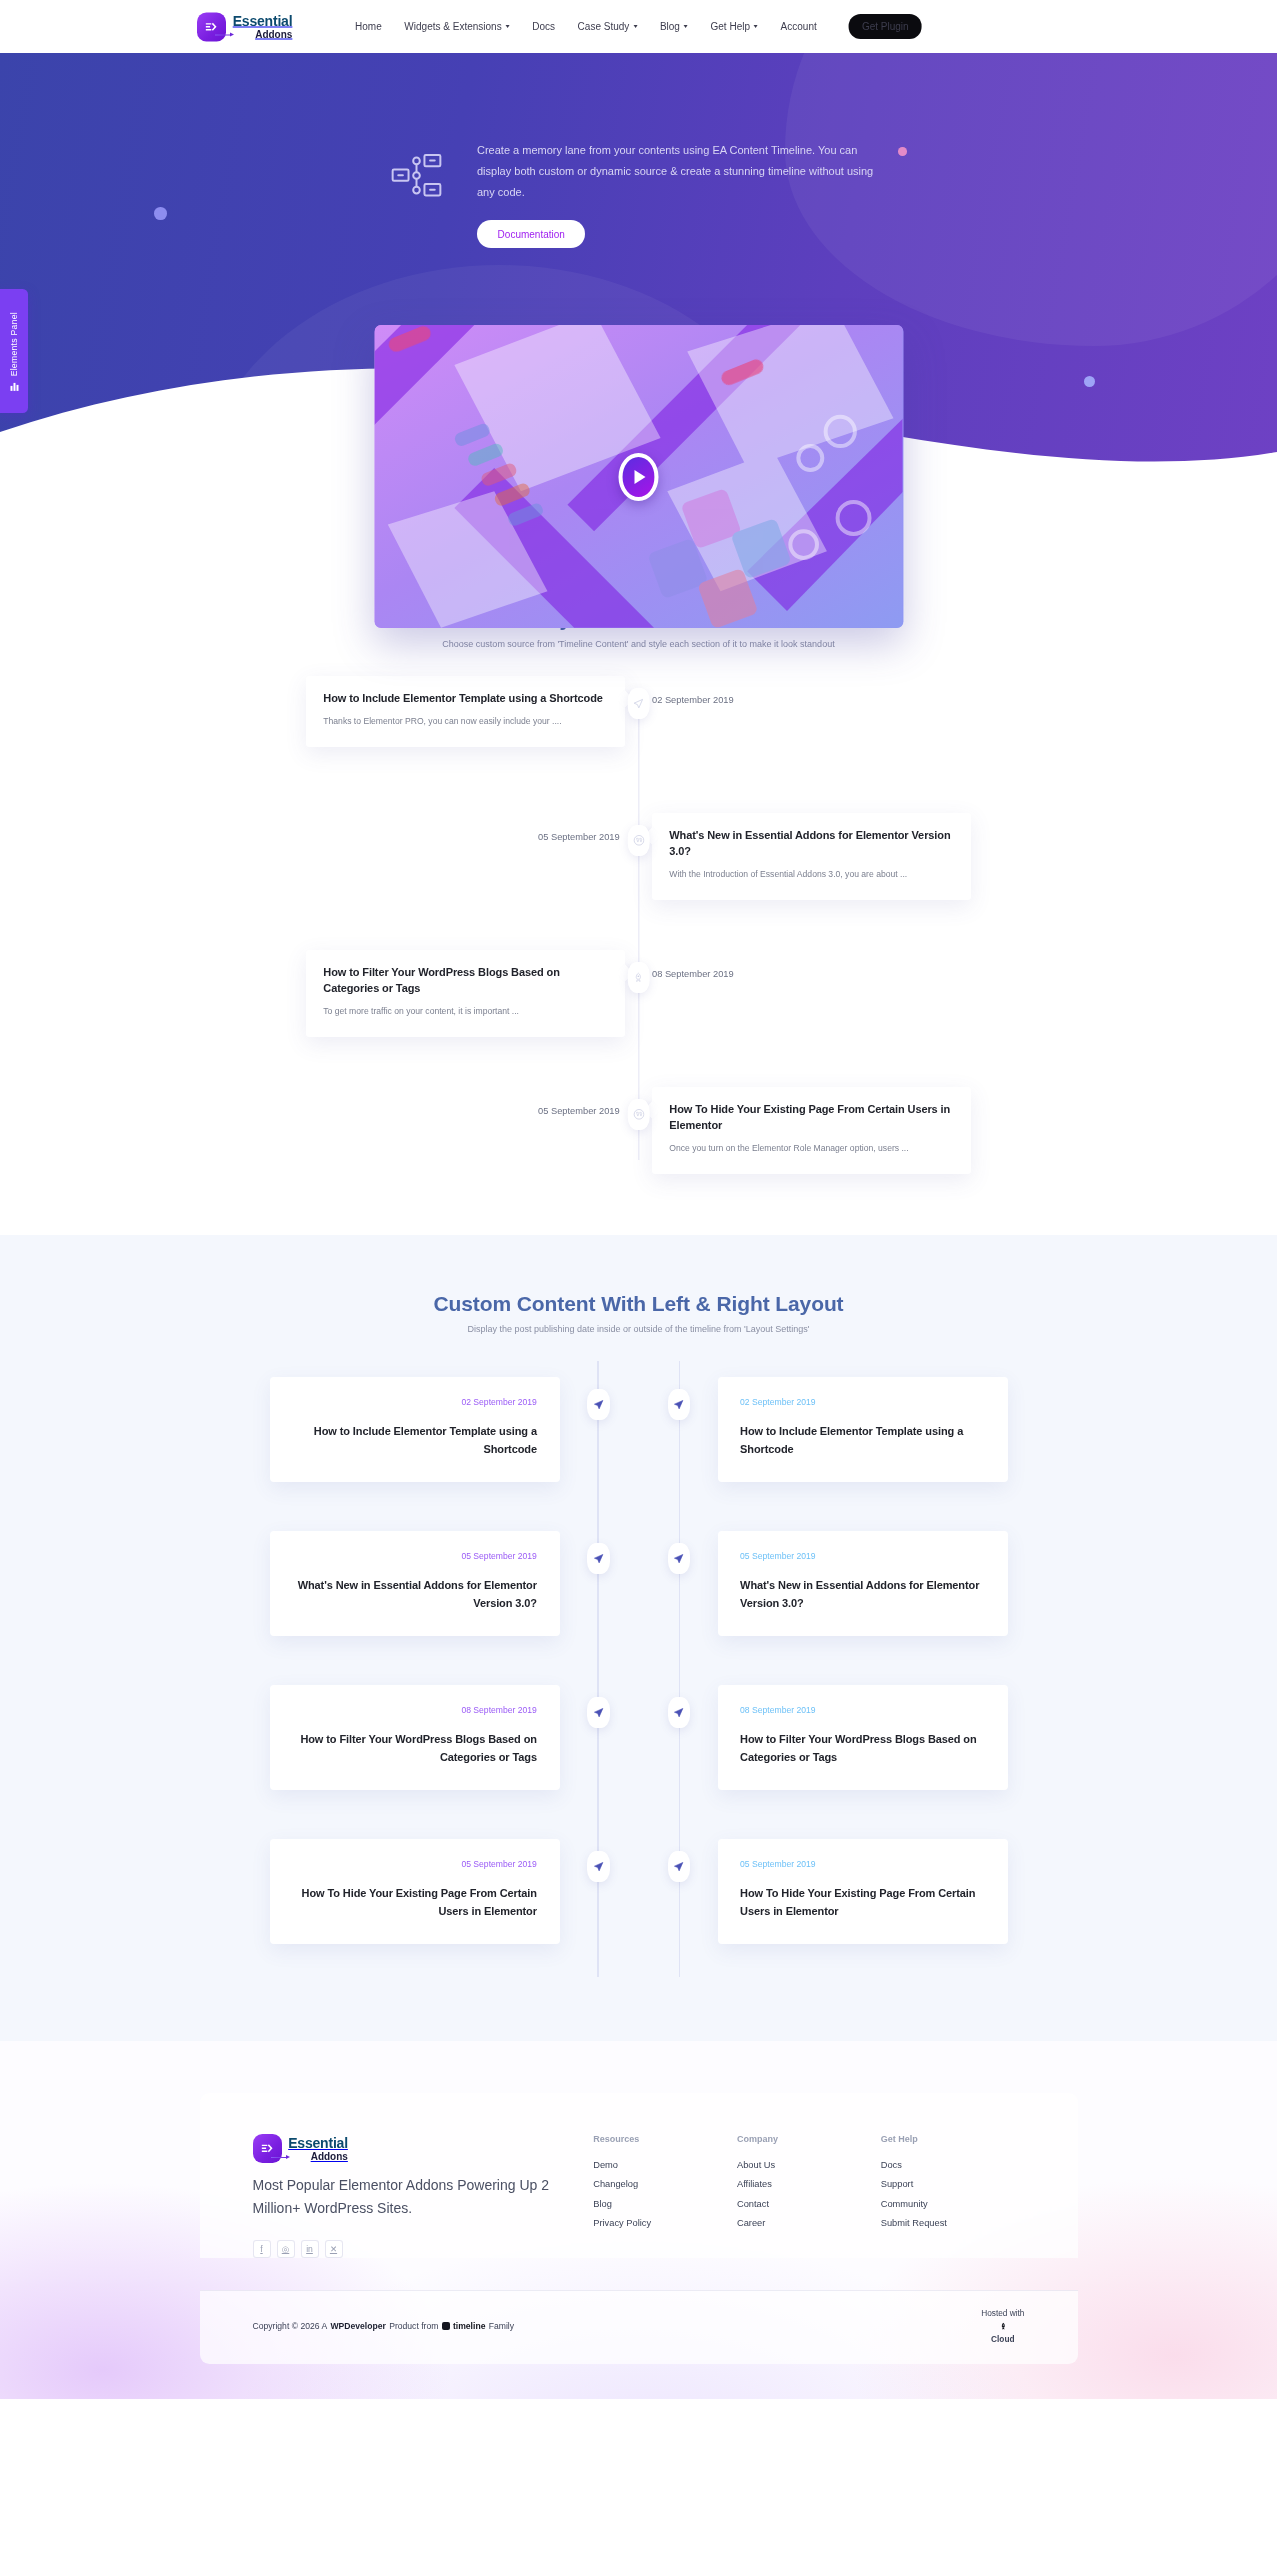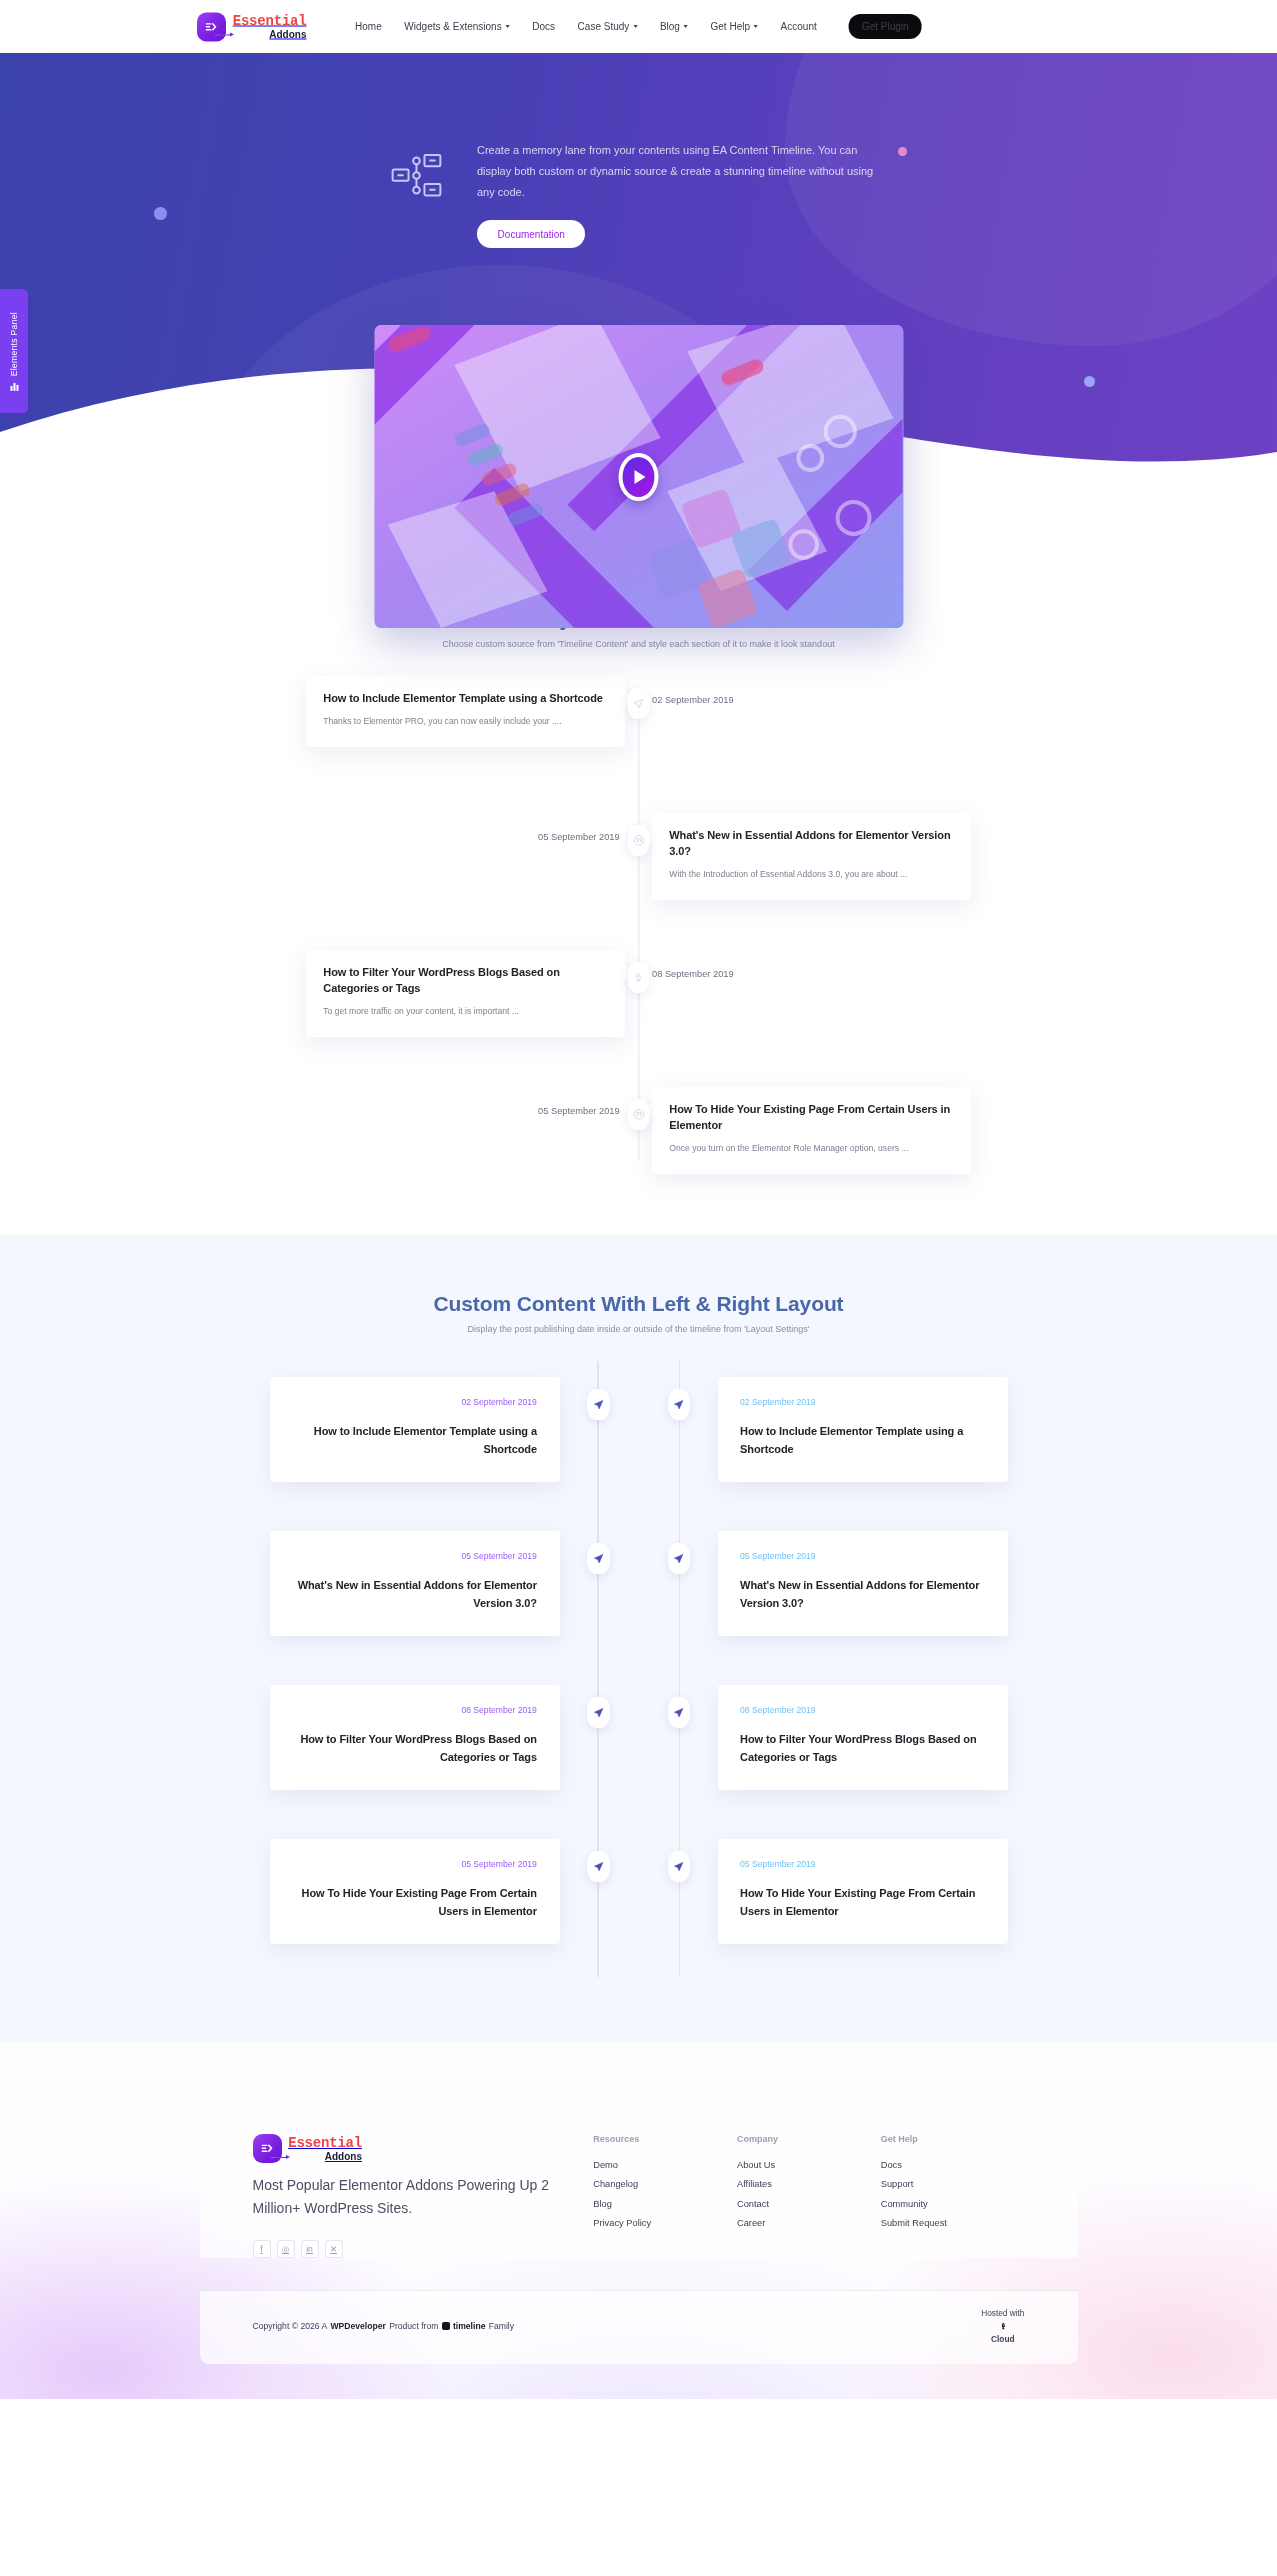--- a/index.html
+++ b/index.html
@@ -18,21 +18,21 @@
     position:relative; z-index:40;
   }
   .logo-wrap { position:absolute; left:197px; top:50%; transform:translateY(-50%); display:flex; align-items:center; gap:6.7px; }
   .logo-mark {
     width:29px; height:29px; border-radius:9.3px;
     background:linear-gradient(135deg,#9b3df5 0%,#7a1fe0 60%,#6a13d4 100%);
     display:flex; align-items:center; justify-content:center;
     color:#fff; font-weight:bold; font-size:11.3px; letter-spacing:-0.7px;
   }
   .logo-text { line-height:1; }
-  .logo-text .l1 { font-size:14px; font-weight:bold; color:#ef4444; letter-spacing:-0.2px; display:block;font-family:Liberation Mono, monospace;}
+  .logo-text .l1 { font-size:14px; font-weight:bold; color:#0c4a6e; letter-spacing:-0.2px; display:block;}
   .logo-text .l2 { font-size:10px; font-weight:bold; color:#1b1b3a; display:block; margin-top:2px; text-align:right; position:relative;}
   .logo-text .l2:before{content:"";position:absolute;left:-17.3px;top:52%;width:16px;height:1.3px;background:linear-gradient(90deg,#8b5cf6,#6d28d9);}
   .logo-text .l2:after{content:"";position:absolute;left:-2.7px;top:calc(52% - 2px);border-left:4px solid #6d28d9;border-top:2.7px solid transparent;border-bottom:2.7px solid transparent;}
 
   .nav { position:absolute; left:50%; transform:translateX(-50%); display:flex; align-items:center; gap:22.6px; }
   .nav a { color:#3d3d4e; font-size:10px; text-decoration:none; white-space:nowrap; display:flex; align-items:center; gap:4px; }
   .caret { width:0;height:0;border-left:2.7px solid transparent;border-right:2.7px solid transparent;border-top:3.3px solid #3d3d4e; display:inline-block;}
   .cta-btn {
     background:#0b0b0f; color:#fff; font-size:10px; padding:7.3px 13.3px; border-radius:12px;
     text-decoration:none; white-space:nowrap; margin-left:9.3px;text-align:right;

